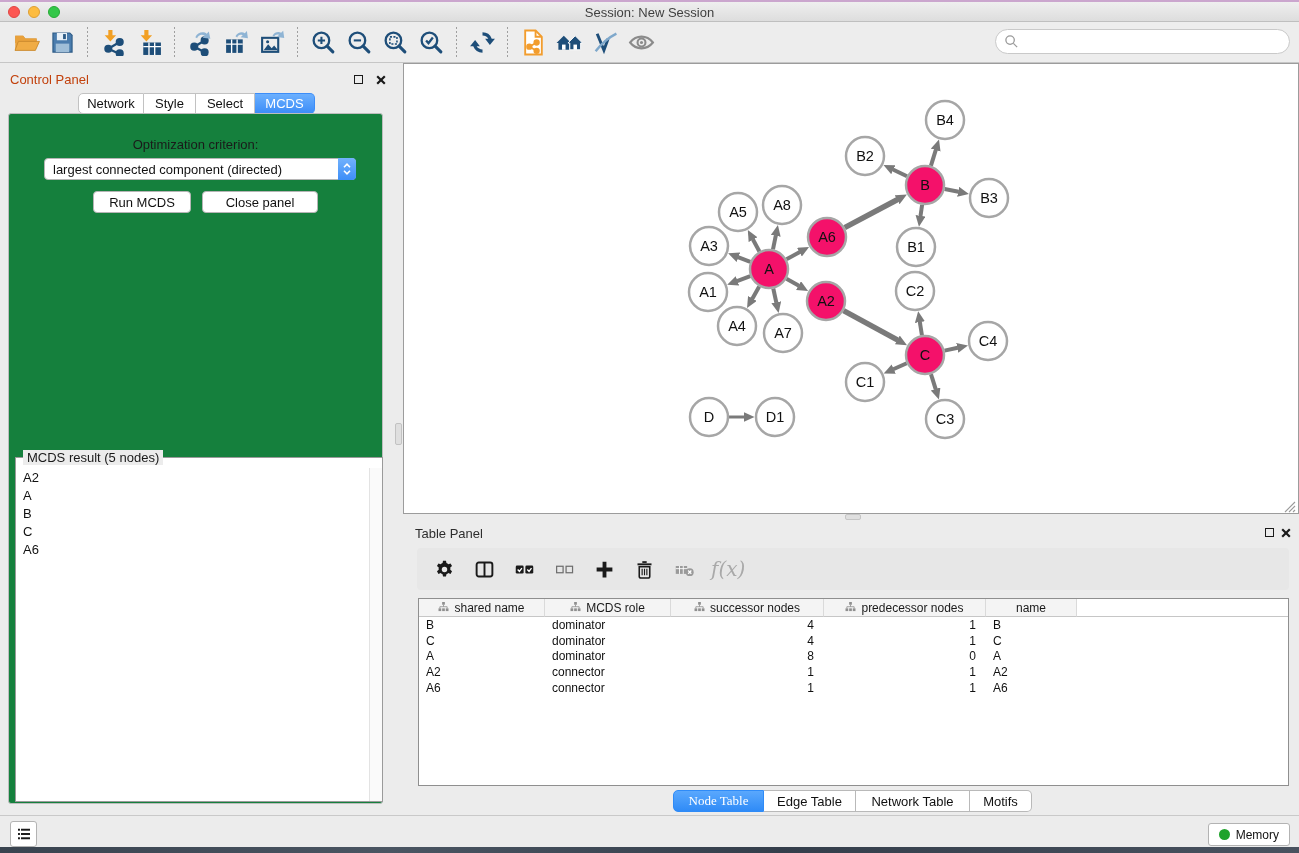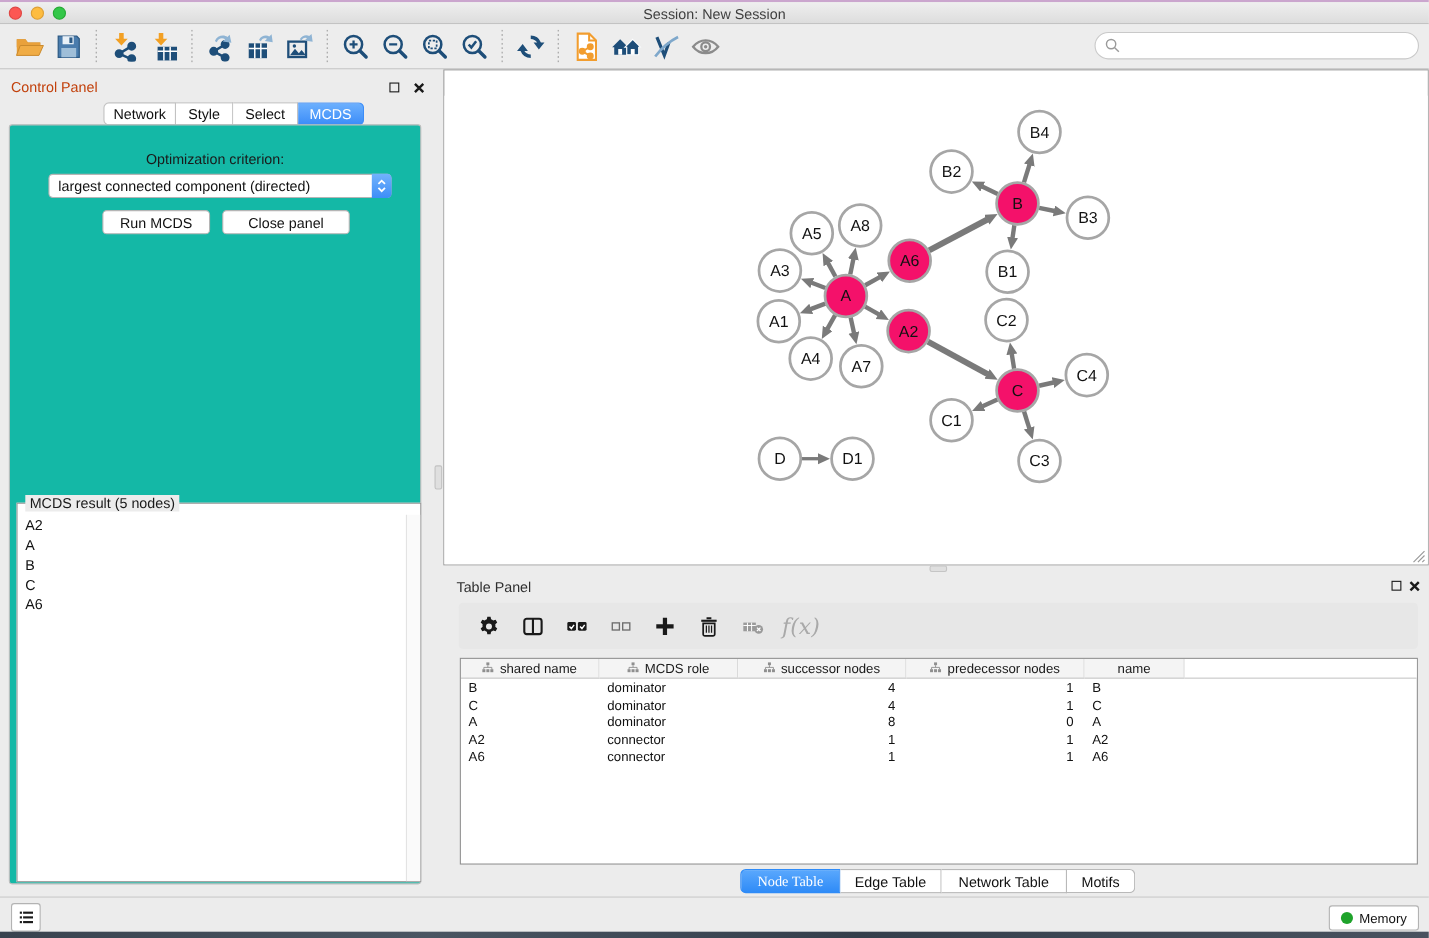--- a/index.html
+++ b/index.html
@@ -34,21 +34,21 @@
   .cp-title { position:absolute; left:10px; top:9px; font-size:13px; color:#c2410c; }
   .panel-ctl { position:absolute; top:10px; display:flex; align-items:center; justify-content:center; width:14px; height:13px; background:none; border:none;}
   .float-glyph { width:9px; height:9px; border:1.5px solid #1A1A1A; display:inline-block; background:#ECECEC; }
   .cp-tabs { position:absolute; left:78px; top:30px; display:flex; }
   .cp-tab { height:21px; border:1px solid #C2C2C2; border-left:none; background:#FFFFFF; font-size:13px;
             display:flex; align-items:center; justify-content:center; color:#111; font-family:"Liberation Sans",sans-serif; }
   .cp-tab:first-child { border-left:1px solid #C2C2C2; border-radius:5px 0 0 5px; }
   .cp-tab:last-child { border-radius:0 5px 5px 0; }
   .cp-tab.active { background:linear-gradient(#6CB0FE,#3C8DF8); border-color:#3C8DF8; color:#FFFFFF; }
   .cp-body { position:absolute; left:8px; top:50px; width:375px; height:691px; border:1px solid #BDBDBD;
-             border-radius:3px; background:#14b8a6; }
+             border-radius:3px; background:#15803d; }
   .crit-label { position:absolute; left:0; width:100%; top:23px; text-align:center; font-size:13px; color:#1A1A1A; }
   .crit-select { position:absolute; left:35px; top:44px; width:312px; height:22px; background:#FFFFFF;
                  border:1px solid #B5B5B5; border-radius:4px; display:flex; align-items:center; }
   .crit-select .val { flex:1; font-size:13px; padding-left:8px; color:#111; white-space:nowrap; overflow:hidden; }
   .crit-stepper { width:18px; height:22px; margin:-1px -1px 0 0; border-radius:0 4px 4px 0;
                   background:linear-gradient(#72B2FC,#3D8EF8); display:flex; align-items:center; justify-content:center; }
   .crit-stepper svg { width:10px; height:14px; }
   .cp-buttons { position:absolute; left:0; top:77px; width:100%; }
   .push-btn { position:absolute; height:22px; background:#FFFFFF; border:1px solid #B5B5B5; border-radius:4px;
               font-size:13px; color:#111; font-family:"Liberation Sans",sans-serif; }
@@ -281,21 +281,21 @@
     <div class="cp-title">Control Panel</div>
     <button class="panel-ctl" style="left:351px">
         <span class="float-glyph"></span>
       </button>
     <button class="panel-ctl" style="left:374px">
         <svg width="10" height="10" viewBox="0 0 10 10">
           <path d="M1.2 1.2 L8.8 8.8 M8.8 1.2 L1.2 8.8" stroke="#1A1A1A" stroke-width="2.2"></path>
         </svg>
       </button>
     <div class="cp-tabs" id="cp-tabs">
-        <div class="cp-tab" style="width: 66px; margin-left: 16px;">Network</div>
+        <div class="cp-tab" style="width: 66px;">Network</div>
         <div class="cp-tab" style="width: 52px;">Style</div>
         <div class="cp-tab" style="width: 59px;">Select</div>
         <div class="cp-tab active" style="width: 60px;">MCDS</div>
       </div>
     <div class="cp-body">
       <div class="crit-label">Optimization criterion:</div>
       <div class="crit-select">
         <span class="val">largest connected component (directed)</span>
         <span class="crit-stepper">
             <svg viewBox="0 0 10 14">

